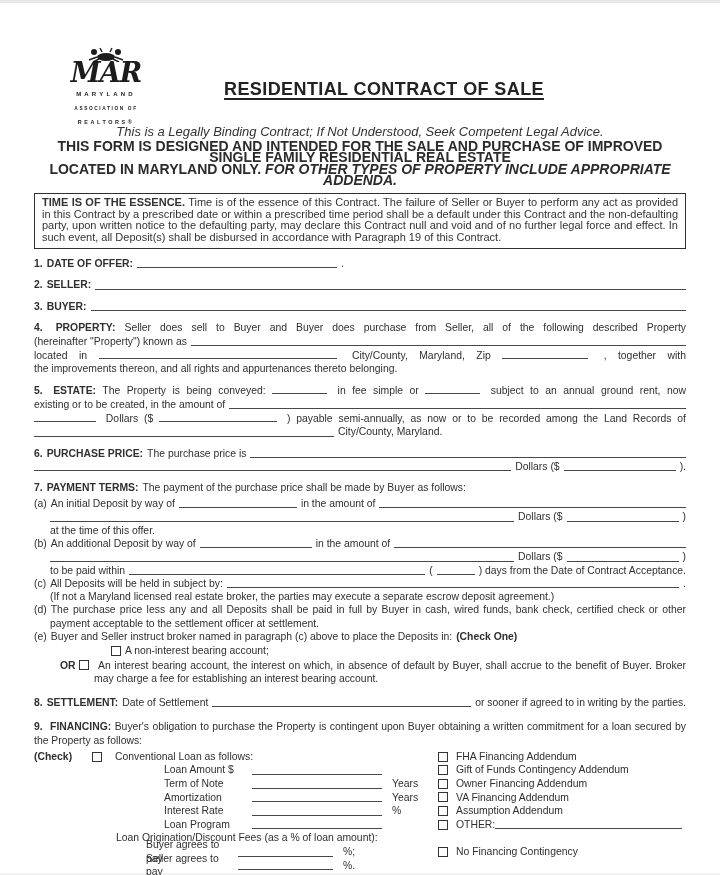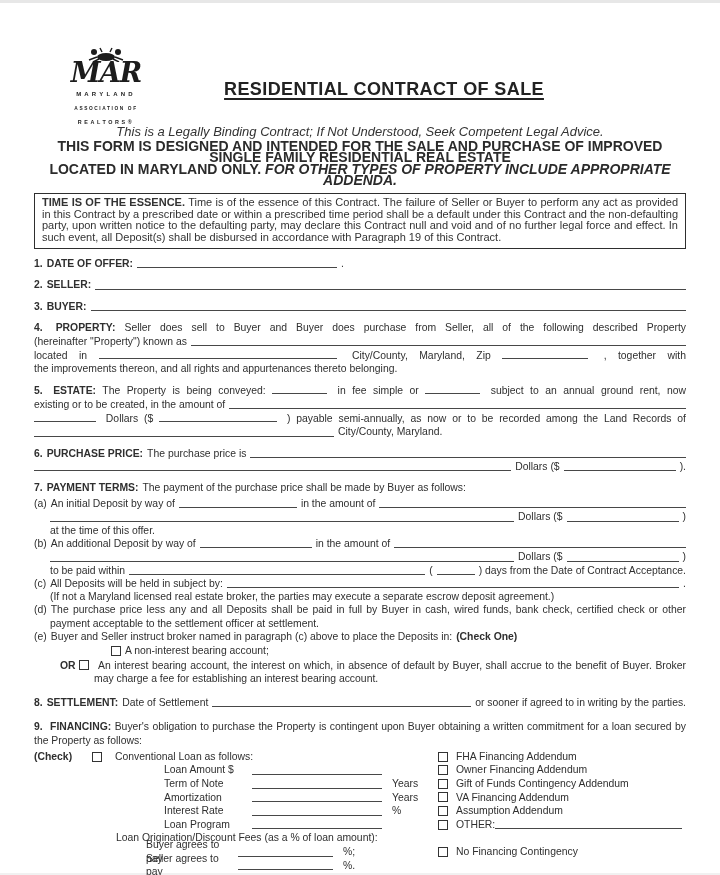--- a/index.html
+++ b/index.html
@@ -326,25 +326,25 @@
         </div>
       </div>
 
       <div class="s9r">
         <div class="s9row">
           <span class="cb"></span>
           <span>FHA Financing Addendum</span>
         </div>
         <div class="s9row">
           <span class="cb"></span>
+          <span>Gift of Funds Contingency Addendum</span>
+        </div>
+        <div class="s9row">
+          <span class="cb"></span>
           <span>Owner Financing Addendum</span>
-        </div>
-        <div class="s9row">
-          <span class="cb"></span>
-          <span>Gift of Funds Contingency Addendum</span>
         </div>
         <div class="s9row">
           <span class="cb"></span>
           <span>VA Financing Addendum</span>
         </div>
         <div class="s9row">
           <span class="cb"></span>
           <span>Assumption Addendum</span>
         </div>
         <div class="s9row">

